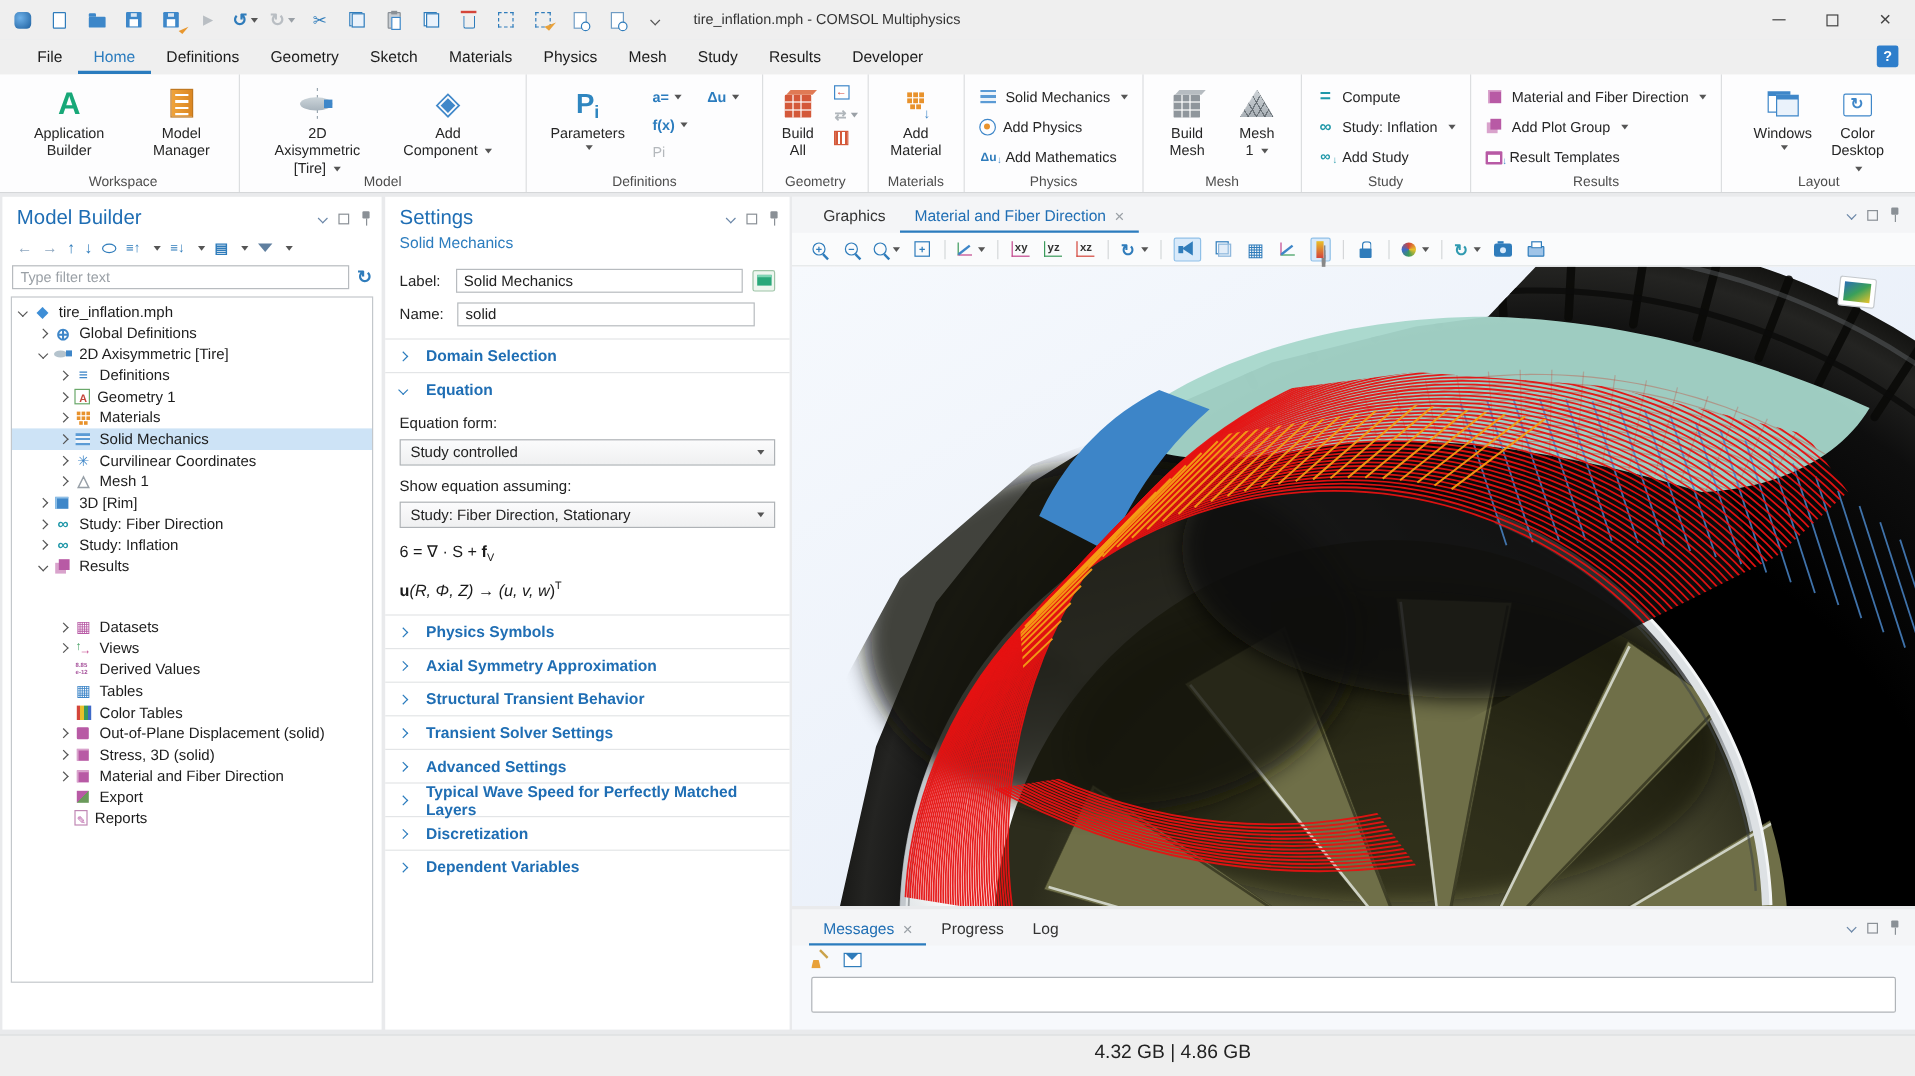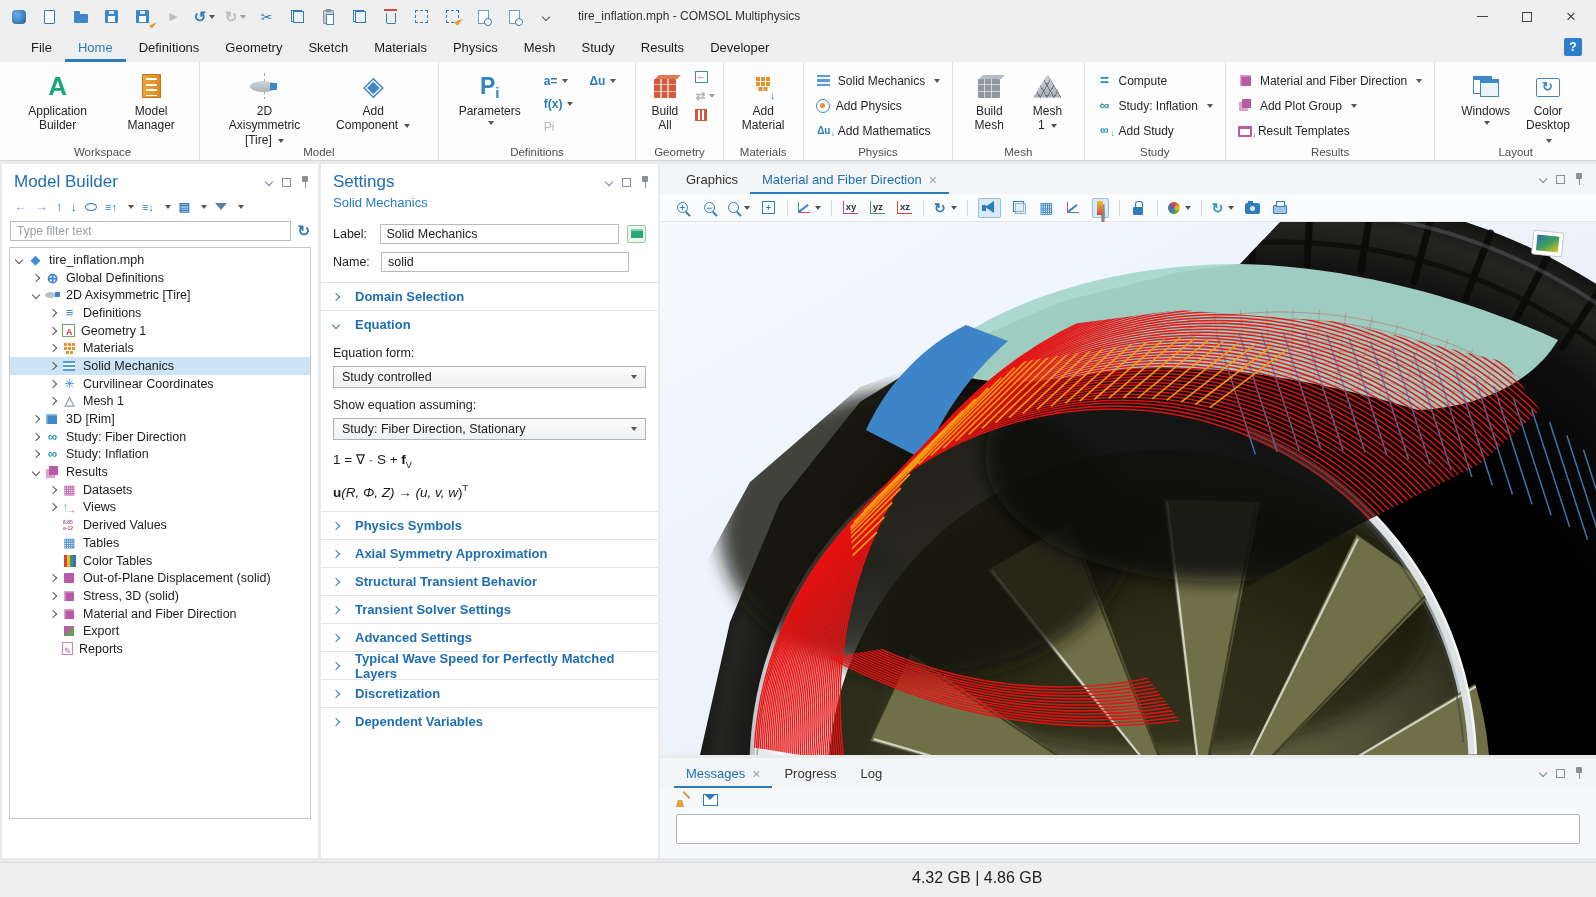--- a/index.html
+++ b/index.html
@@ -587,21 +587,21 @@
       <div class="trow" style="padding-left: 23px;">
         <span class="chev chev-r"></span>
         <span class="ticon study-icon"></span>
         <span class="tlabel">Study: Inflation</span>
       </div>
       <div class="trow" style="padding-left: 23px;">
         <span class="chev chev-d"></span>
         <span class="ticon results-icon"></span>
         <span class="tlabel">Results</span>
       </div>
-      <div class="trow" style="padding-left: 40px;">
+      <div class="trow" style="padding-left: 40px; margin-top: 33px;">
         <span class="chev chev-r"></span>
         <span class="ticon datasets-icon"></span>
         <span class="tlabel">Datasets</span>
       </div>
       <div class="trow" style="padding-left: 40px;">
         <span class="chev chev-r"></span>
         <span class="ticon views-icon"></span>
         <span class="tlabel">Views</span>
       </div>
       <div class="trow" style="padding-left: 40px;">
@@ -678,21 +678,21 @@
   <div class="dropdown">
     <span>Study controlled</span>
     <span class="caret dd-caret"></span>
   </div>
   <div class="eq-label">Show equation assuming:</div>
   <div class="dropdown">
     <span>Study: Fiber Direction, Stationary</span>
     <span class="caret dd-caret"></span>
   </div>
   <div class="eqline">
-    <span>1 = ∇ · S + </span><b>f</b><sub>V</sub>
+    <span>6 = ∇ · S + </span><b>f</b><sub>V</sub>
   </div>
   <div class="eqline" style="padding-bottom:12px">
     <b>u</b><span class="it">(R, Φ, Z) → (</span><span class="it">u, v, w</span><span>)</span><sup>T</sup>
   </div>
   <div id="settings-sections">
       <div class="sec-row">
         <span class="chev chev-r"></span>
         <span>Physics Symbols</span>
       </div>
       <div class="sec-row">

